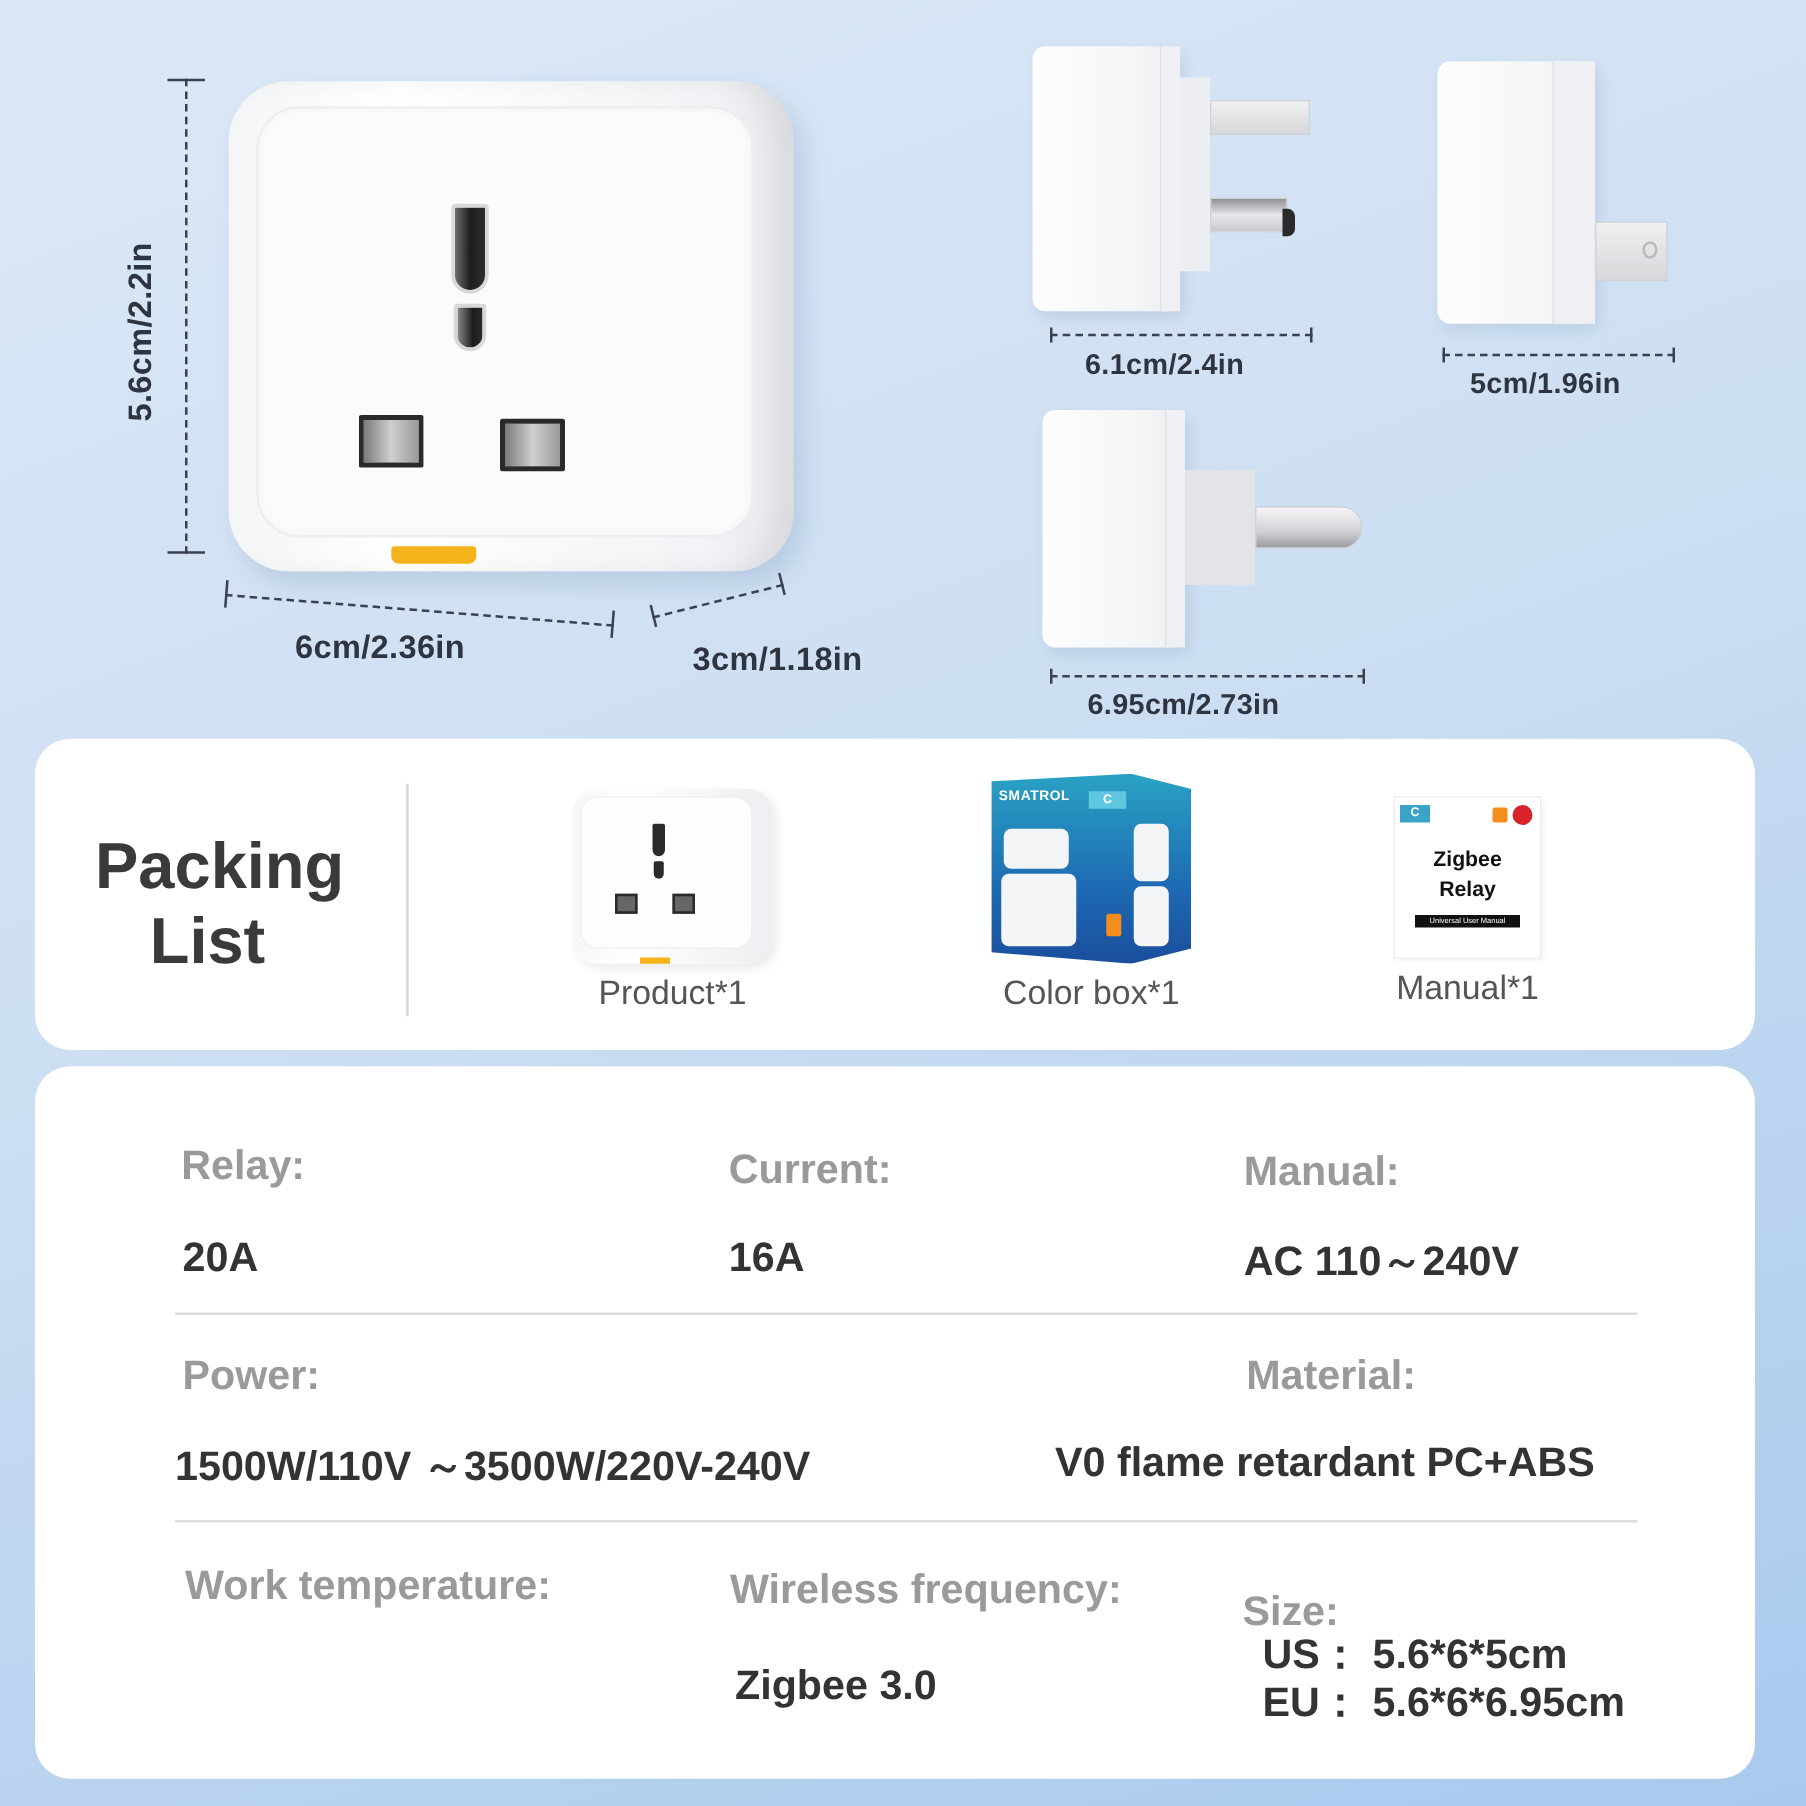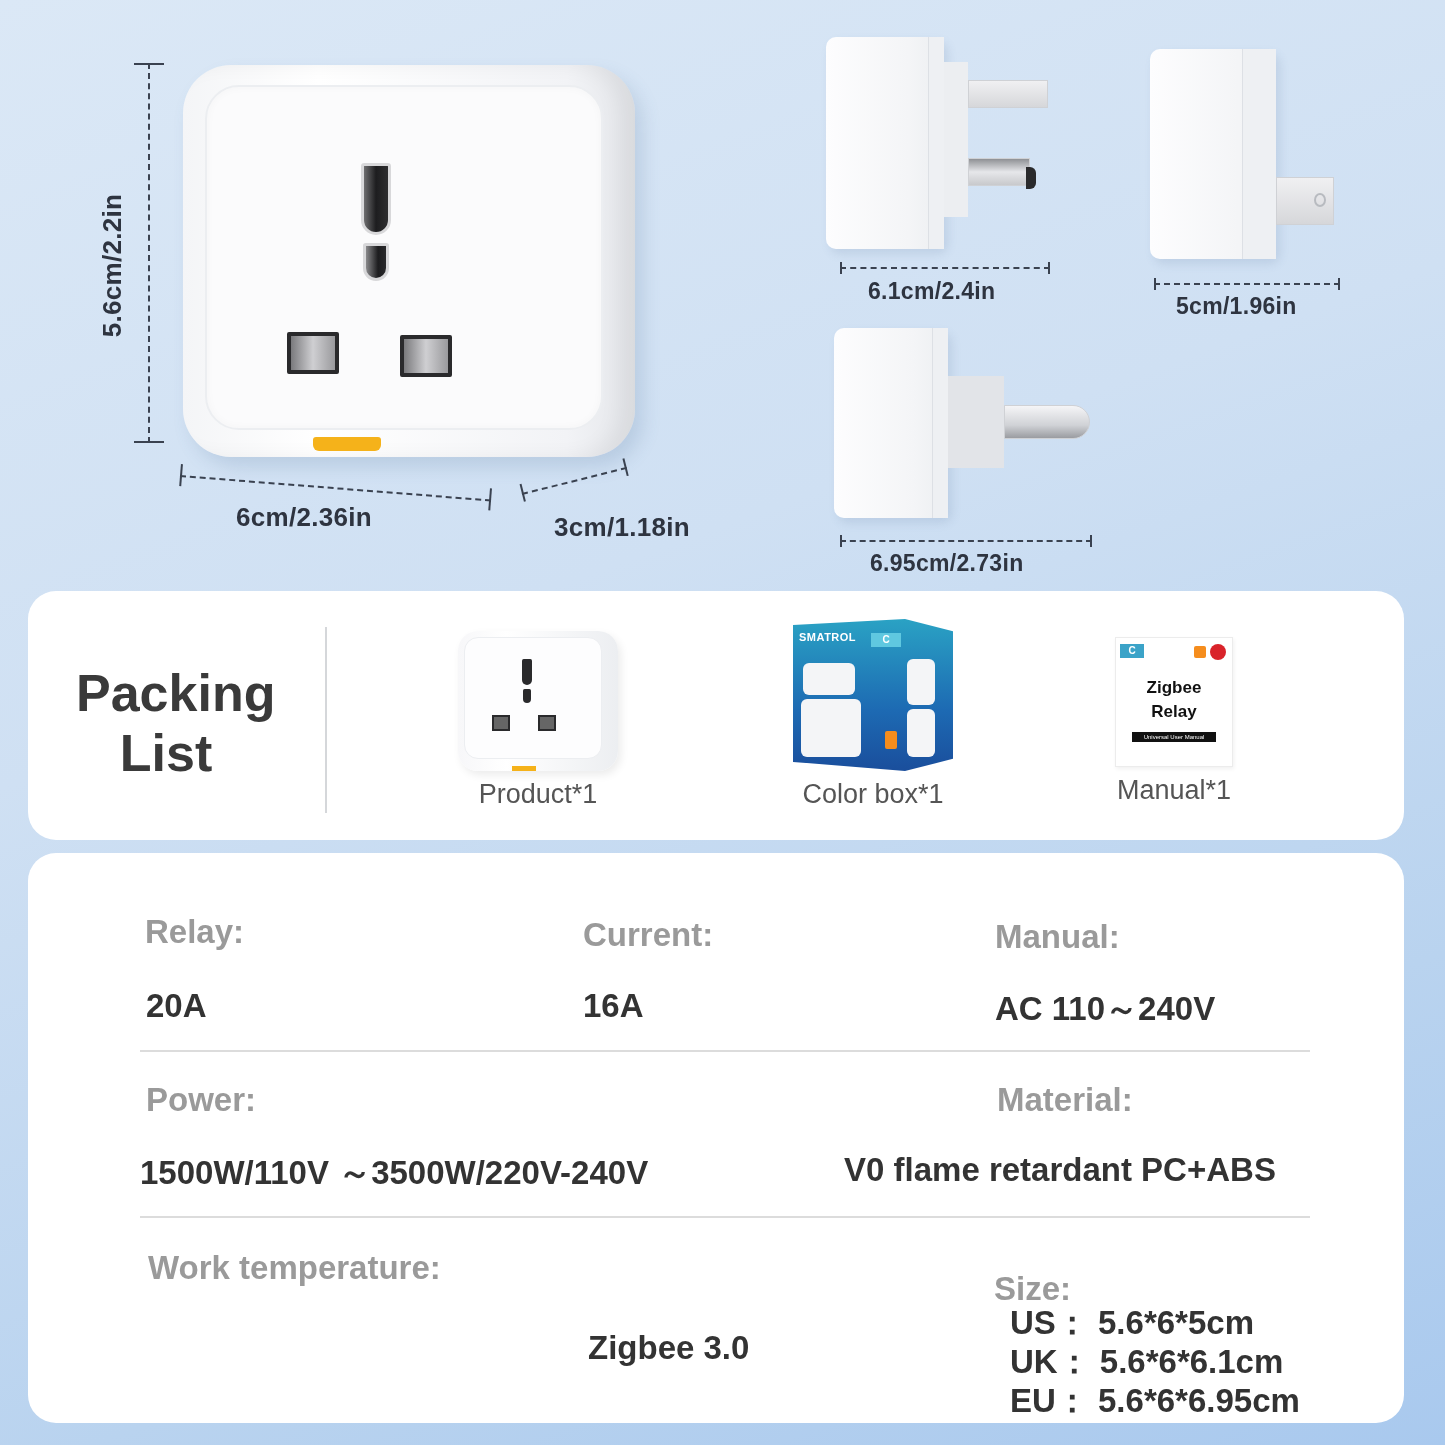--- a/index.html
+++ b/index.html
@@ -281,21 +281,21 @@
   <div class="spec-label" style="left:118px; top:228px;">Power:</div>
   <div class="spec-value" style="left:112px; top:298px;">1500W/110V ～3500W/220V-240V</div>
 
   <div class="spec-label" style="left:969px; top:228px;">Material:</div>
   <div class="spec-value" style="left:816px; top:298px;">V0 flame retardant PC+ABS</div>
 
   <div class="spec-divider" style="top:363px;"></div>
 
   <div class="spec-label" style="left:120px; top:396px;">Work temperature:</div>
 
+  <div class="spec-label" style="left:556px; top:399px;">Wireless frequency:</div>
   <div class="spec-value" style="left:560px; top:476px;">Zigbee 3.0</div>
 
   <div class="spec-label" style="left:966px; top:417px;">Size:</div>
   <div class="abs" style="left:966px; top:450px;margin-left:16px;">
     <div class="size-line">US：  5.6*6*5cm</div>
-    <div class="size-line">UK：  5.6*6*6.1cm</div>
     <div class="size-line">EU：  5.6*6*6.95cm</div>
   </div>
 </div>
 
 </body></html>

